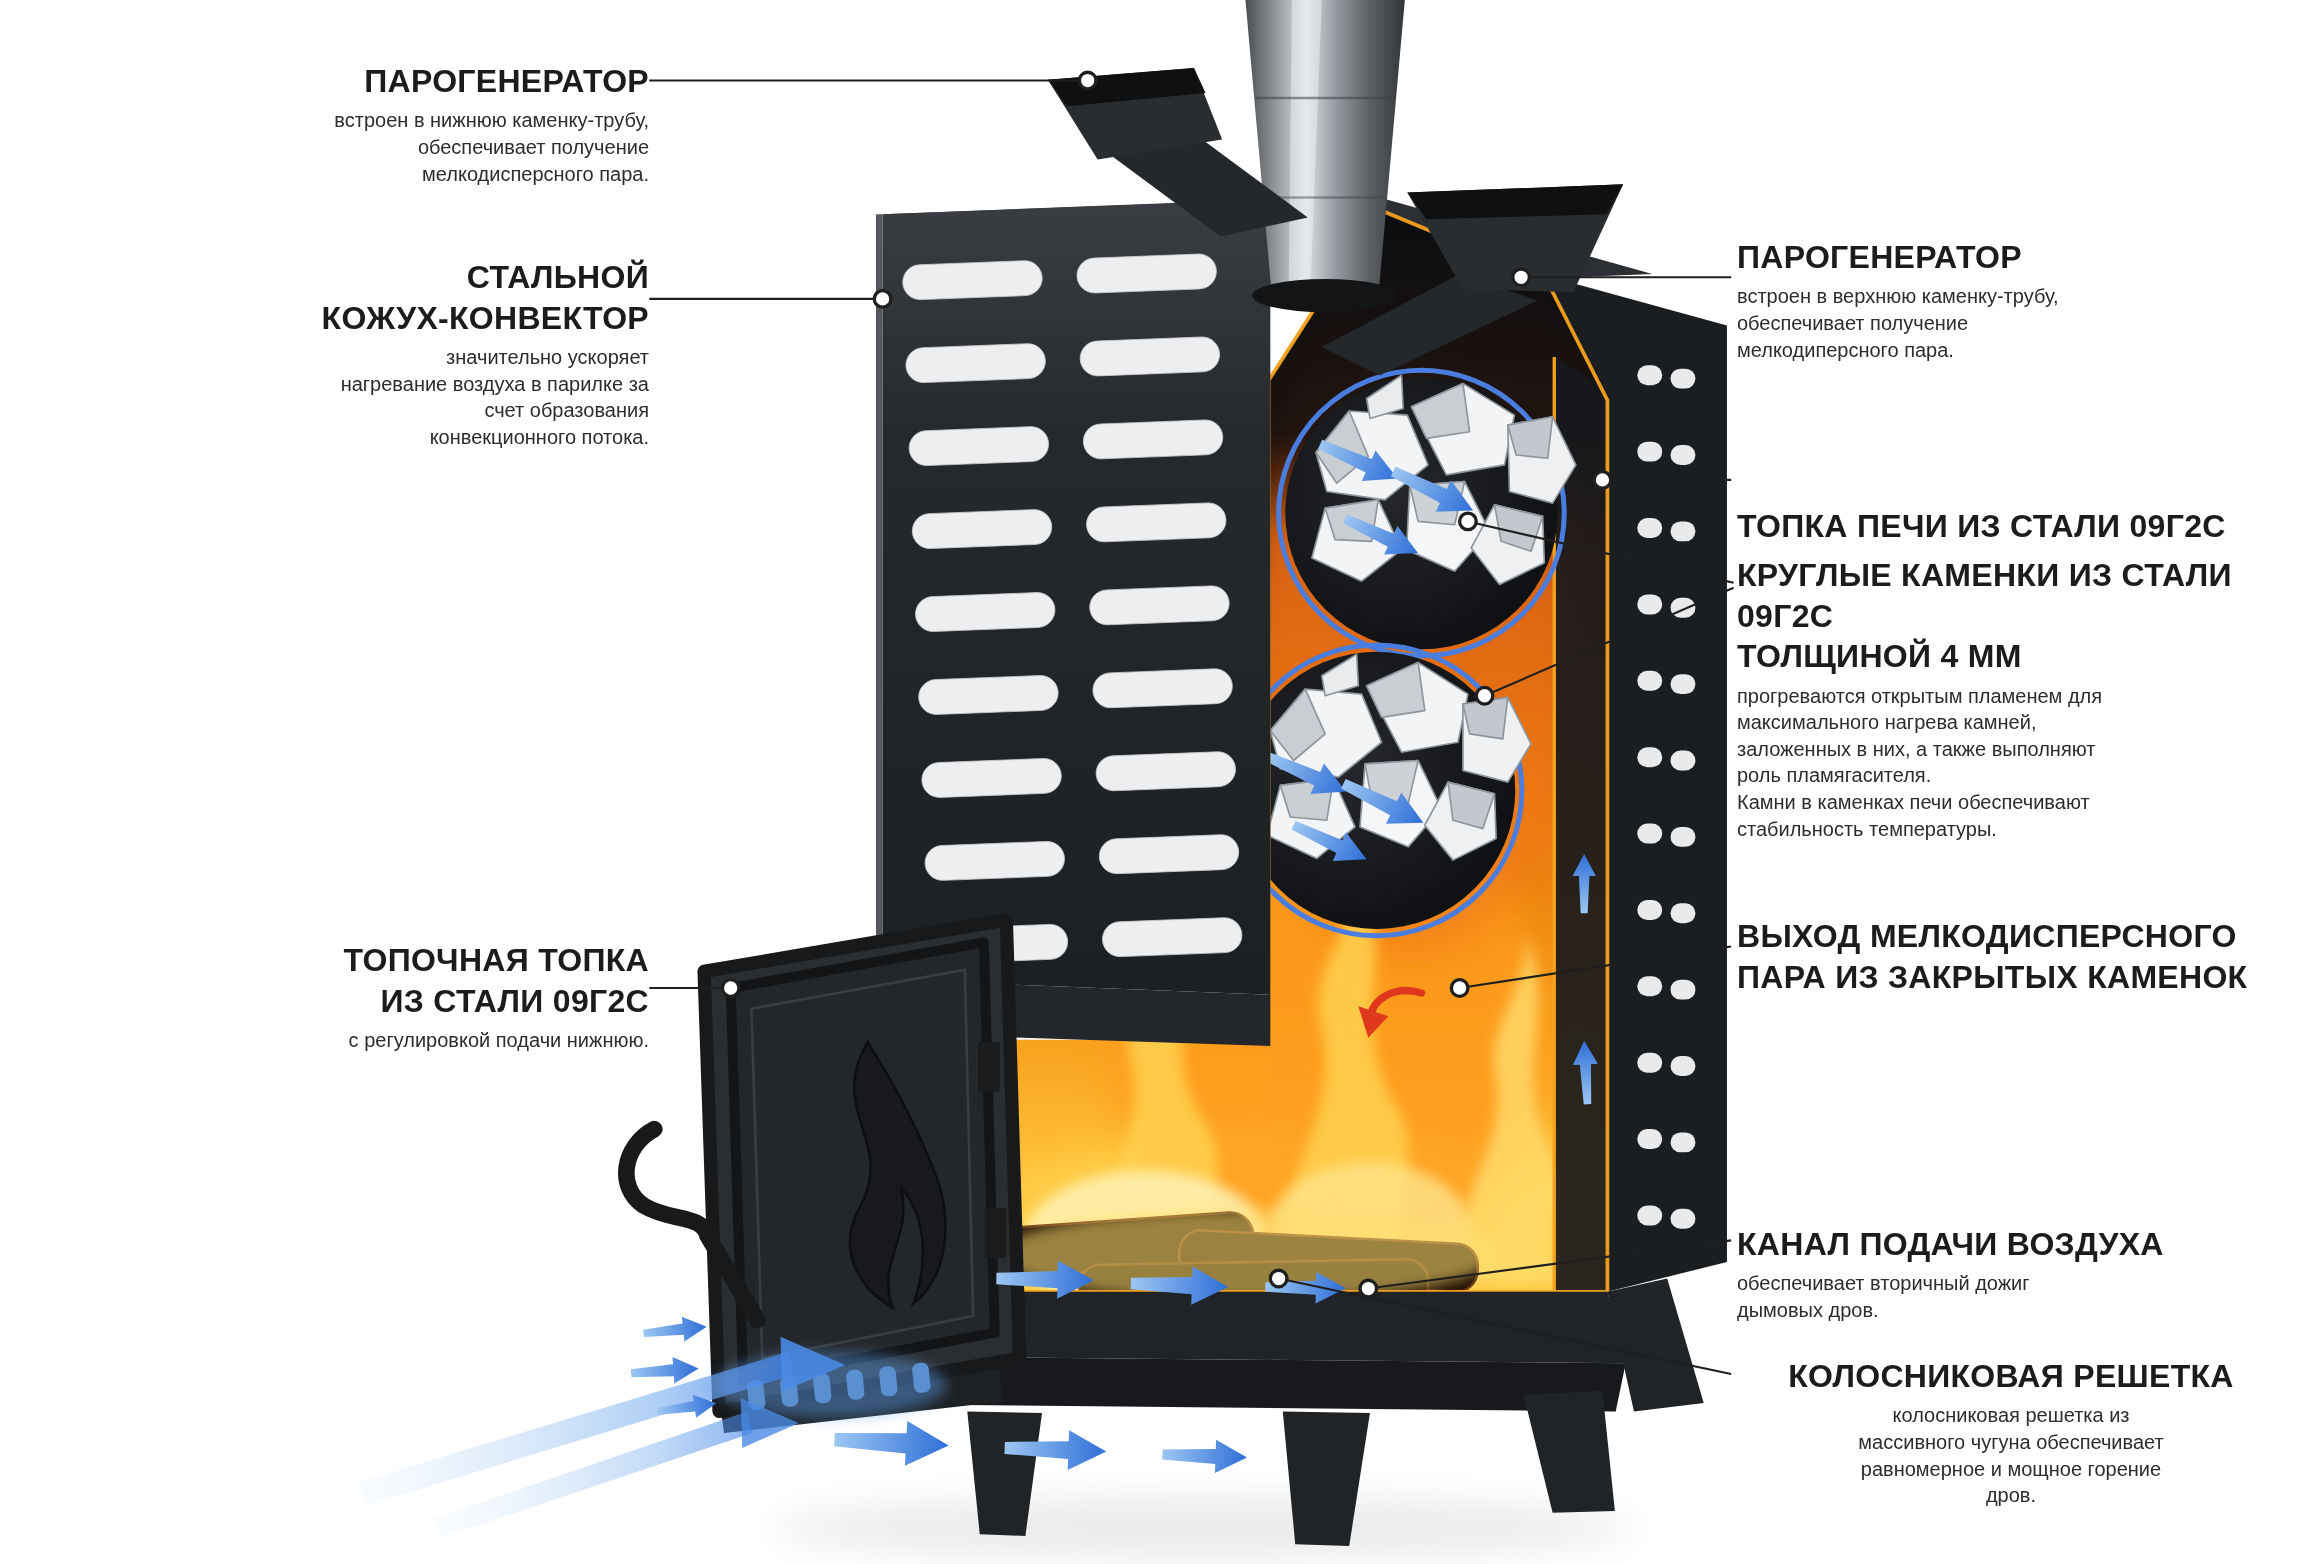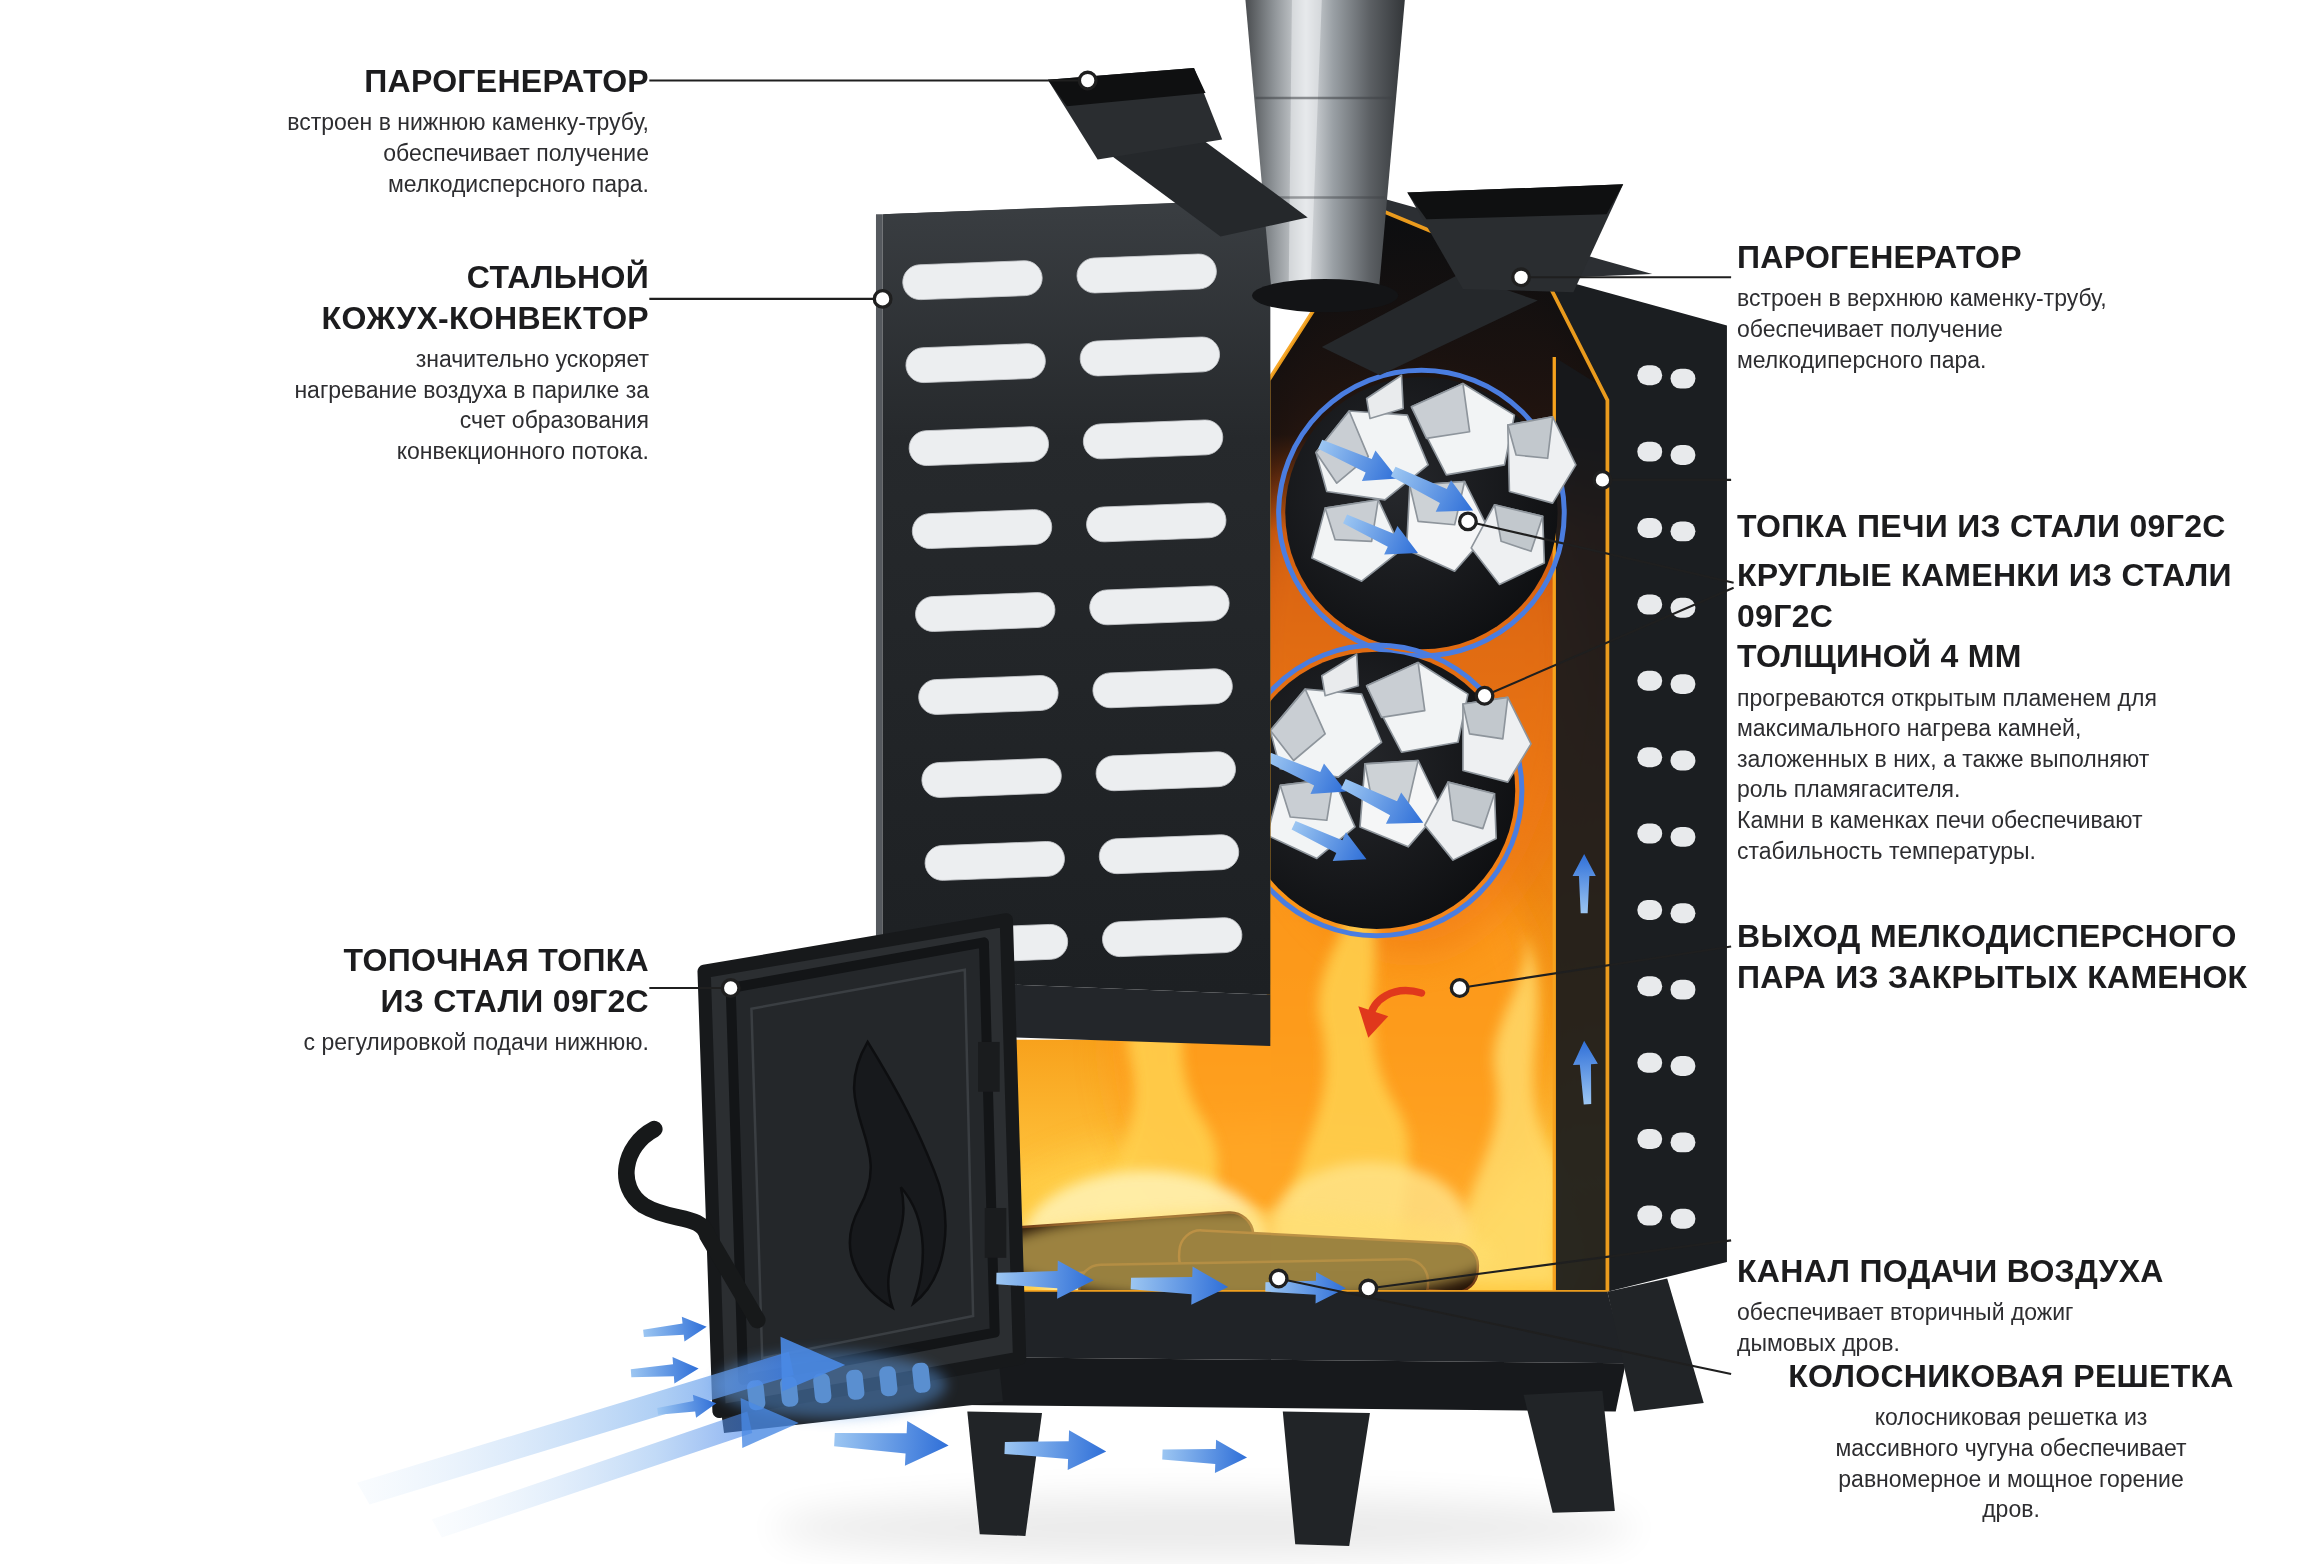--- a/index.html
+++ b/index.html
@@ -7,21 +7,21 @@
     position:relative;width:2319px;height:1565px;background:#ffffff;overflow:hidden;
     font-family:"Liberation Sans",sans-serif;color:#222;
   }
   .art{position:absolute;left:0;top:0;width:2319px;height:1565px;}
   .label{position:absolute;}
   .label .t{
     font-weight:700;font-size:32px;line-height:1.27;letter-spacing:0.3px;
     color:#1c1c1e;white-space:pre-line;
   }
   .label .b{
-    font-size:23px;line-height:1.33;margin-top:5.8px;color:#2d2d30;white-space:pre-line;
+    font-size:20px;line-height:1.33;margin-top:5.8px;color:#2d2d30;white-space:pre-line;
   }
   .label .b:empty{display:none;}
   .left{text-align:right;}
   .right{text-align:left;}
 </style>
 </head>
 <body>
 
 <div class="canvas">
 
@@ -357,21 +357,21 @@
 заложенных в них, а также выполняют
 роль пламягасителя.
 Камни в каменках печи обеспечивают
 стабильность температуры.</div>
 </div>
 <div class="label right" style="left:1737px;top:916px;width:548px;">
   <div class="t">ВЫХОД МЕЛКОДИСПЕРСНОГО
 ПАРА ИЗ ЗАКРЫТЫХ КАМЕНОК</div>
 
 </div>
-<div class="label right" style="left:1737px;top:1224px;width:548px;margin-top:27px;">
+<div class="label right" style="left:1737px;top:1224px;width:548px;">
   <div class="t">КАНАЛ ПОДАЧИ ВОЗДУХА</div>
   <div class="b">обеспечивает вторичный дожиг
 дымовых дров.</div>
 </div>
 <div class="label right" style="left:1737px;top:1356px;width:548px;text-align:center;">
   <div class="t">КОЛОСНИКОВАЯ РЕШЕТКА</div>
   <div class="b">колосниковая решетка из
 массивного чугуна обеспечивает
 равномерное и мощное горение
 дров.</div>

